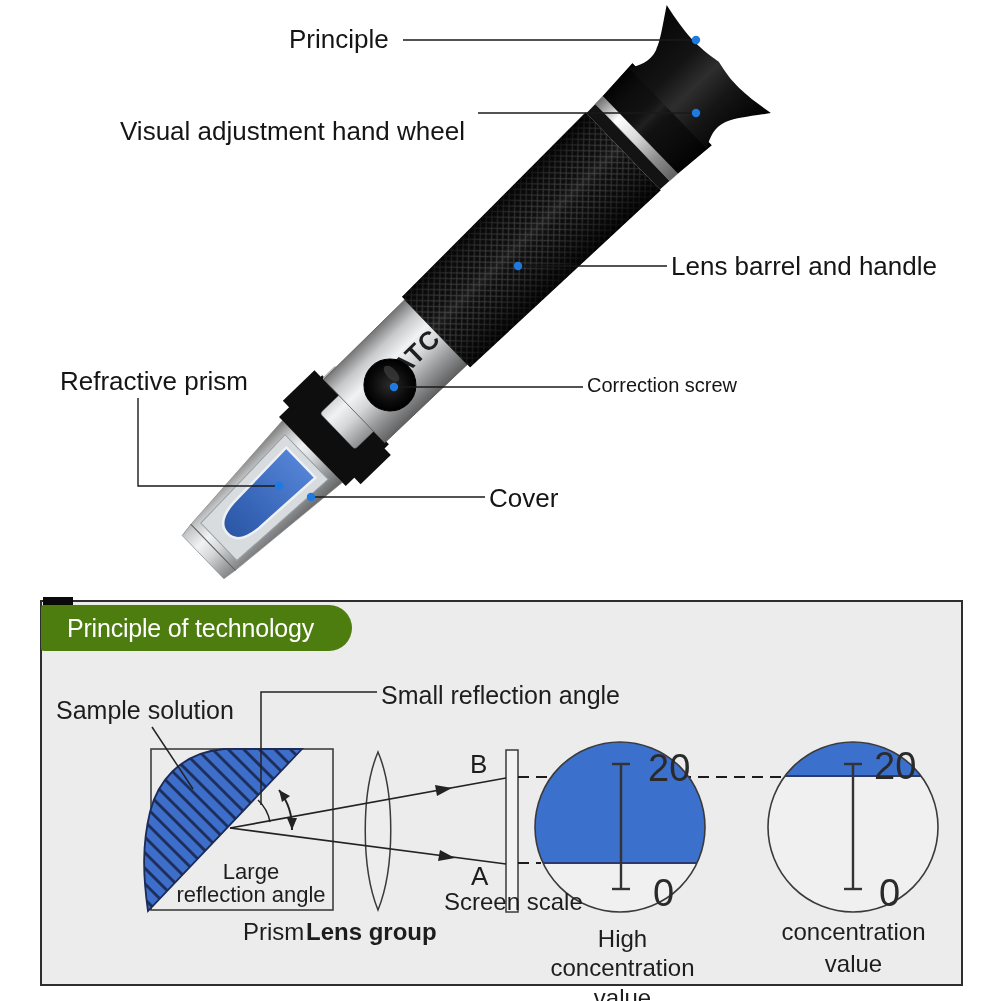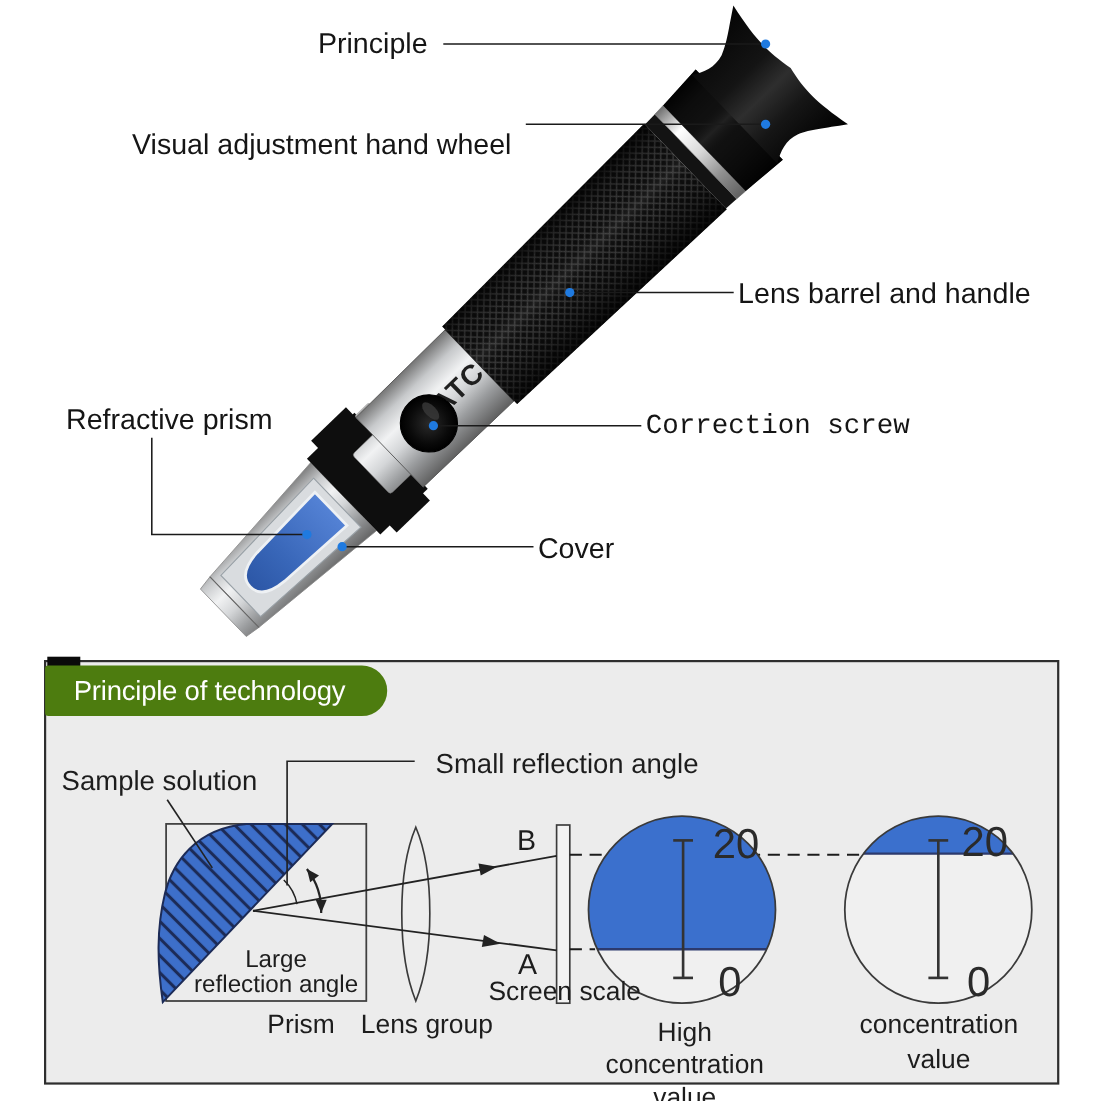--- a/index.html
+++ b/index.html
@@ -223,36 +223,36 @@
         </g>
         <circle cx="853" cy="827" r="85" fill="none" stroke="#3a3a3a" stroke-width="1.6"></circle>
       </g>
     </g>
   </svg>
 
   <div class="lbl part" style="left:289px;top:25px;">Principle</div>
   <div class="lbl part" style="left:120px;top:117px;">Visual adjustment hand wheel</div>
   <div class="lbl part" style="left:671px;top:252px;">Lens barrel and handle</div>
   <div class="lbl part" style="left:60px;top:367px;">Refractive prism</div>
-  <div class="lbl" style="left:587px;top:374px;font-size:25px;font-family:Liberation Mono, monospace;">Correction screw</div>
+  <div class="lbl" style="left:587px;top:374px;font-size:20px;">Correction screw</div>
   <div class="lbl part" style="left:489px;top:484px;">Cover</div>
 
   <div class="lbl d25" style="left:56px;top:696px;">Sample solution</div>
-  <div class="lbl d25" style="left:396px;top:681px;text-align:right;">Small reflection angle</div>
+  <div class="lbl d25" style="left:381px;top:681px;text-align:right;">Small reflection angle</div>
 
   <div class="lbl ctr two" style="left:170px;top:860px;width:162px;font-size:22px;color:#1d1d1d;">
     <div>Large</div>
     <div>reflection angle</div>
   </div>
 
   <div class="lbl ba" style="left:470px;top:750px;">B</div>
   <div class="lbl ba" style="left:471px;top:862px;">A</div>
 
   <div class="lbl cap" style="left:243px;top:918px;">Prism</div>
-  <div class="lbl cap" style="left:328px;top:918px;">Lens group</div>
+  <div class="lbl cap" style="left:306px;top:918px;font-weight:bold;">Lens group</div>
   <div class="lbl cap" style="left:444px;top:888px;">Screen scale</div>
 
   <div class="lbl cap ctr" style="left:525px;top:924px;width:195px;line-height:1.22;">
     <div>High</div>
     <div>concentration value</div>
   </div>
   <div class="lbl cap ctr" style="left:756px;top:916px;width:195px;line-height:1.35;">
     <div>concentration value</div>
   </div>
 

